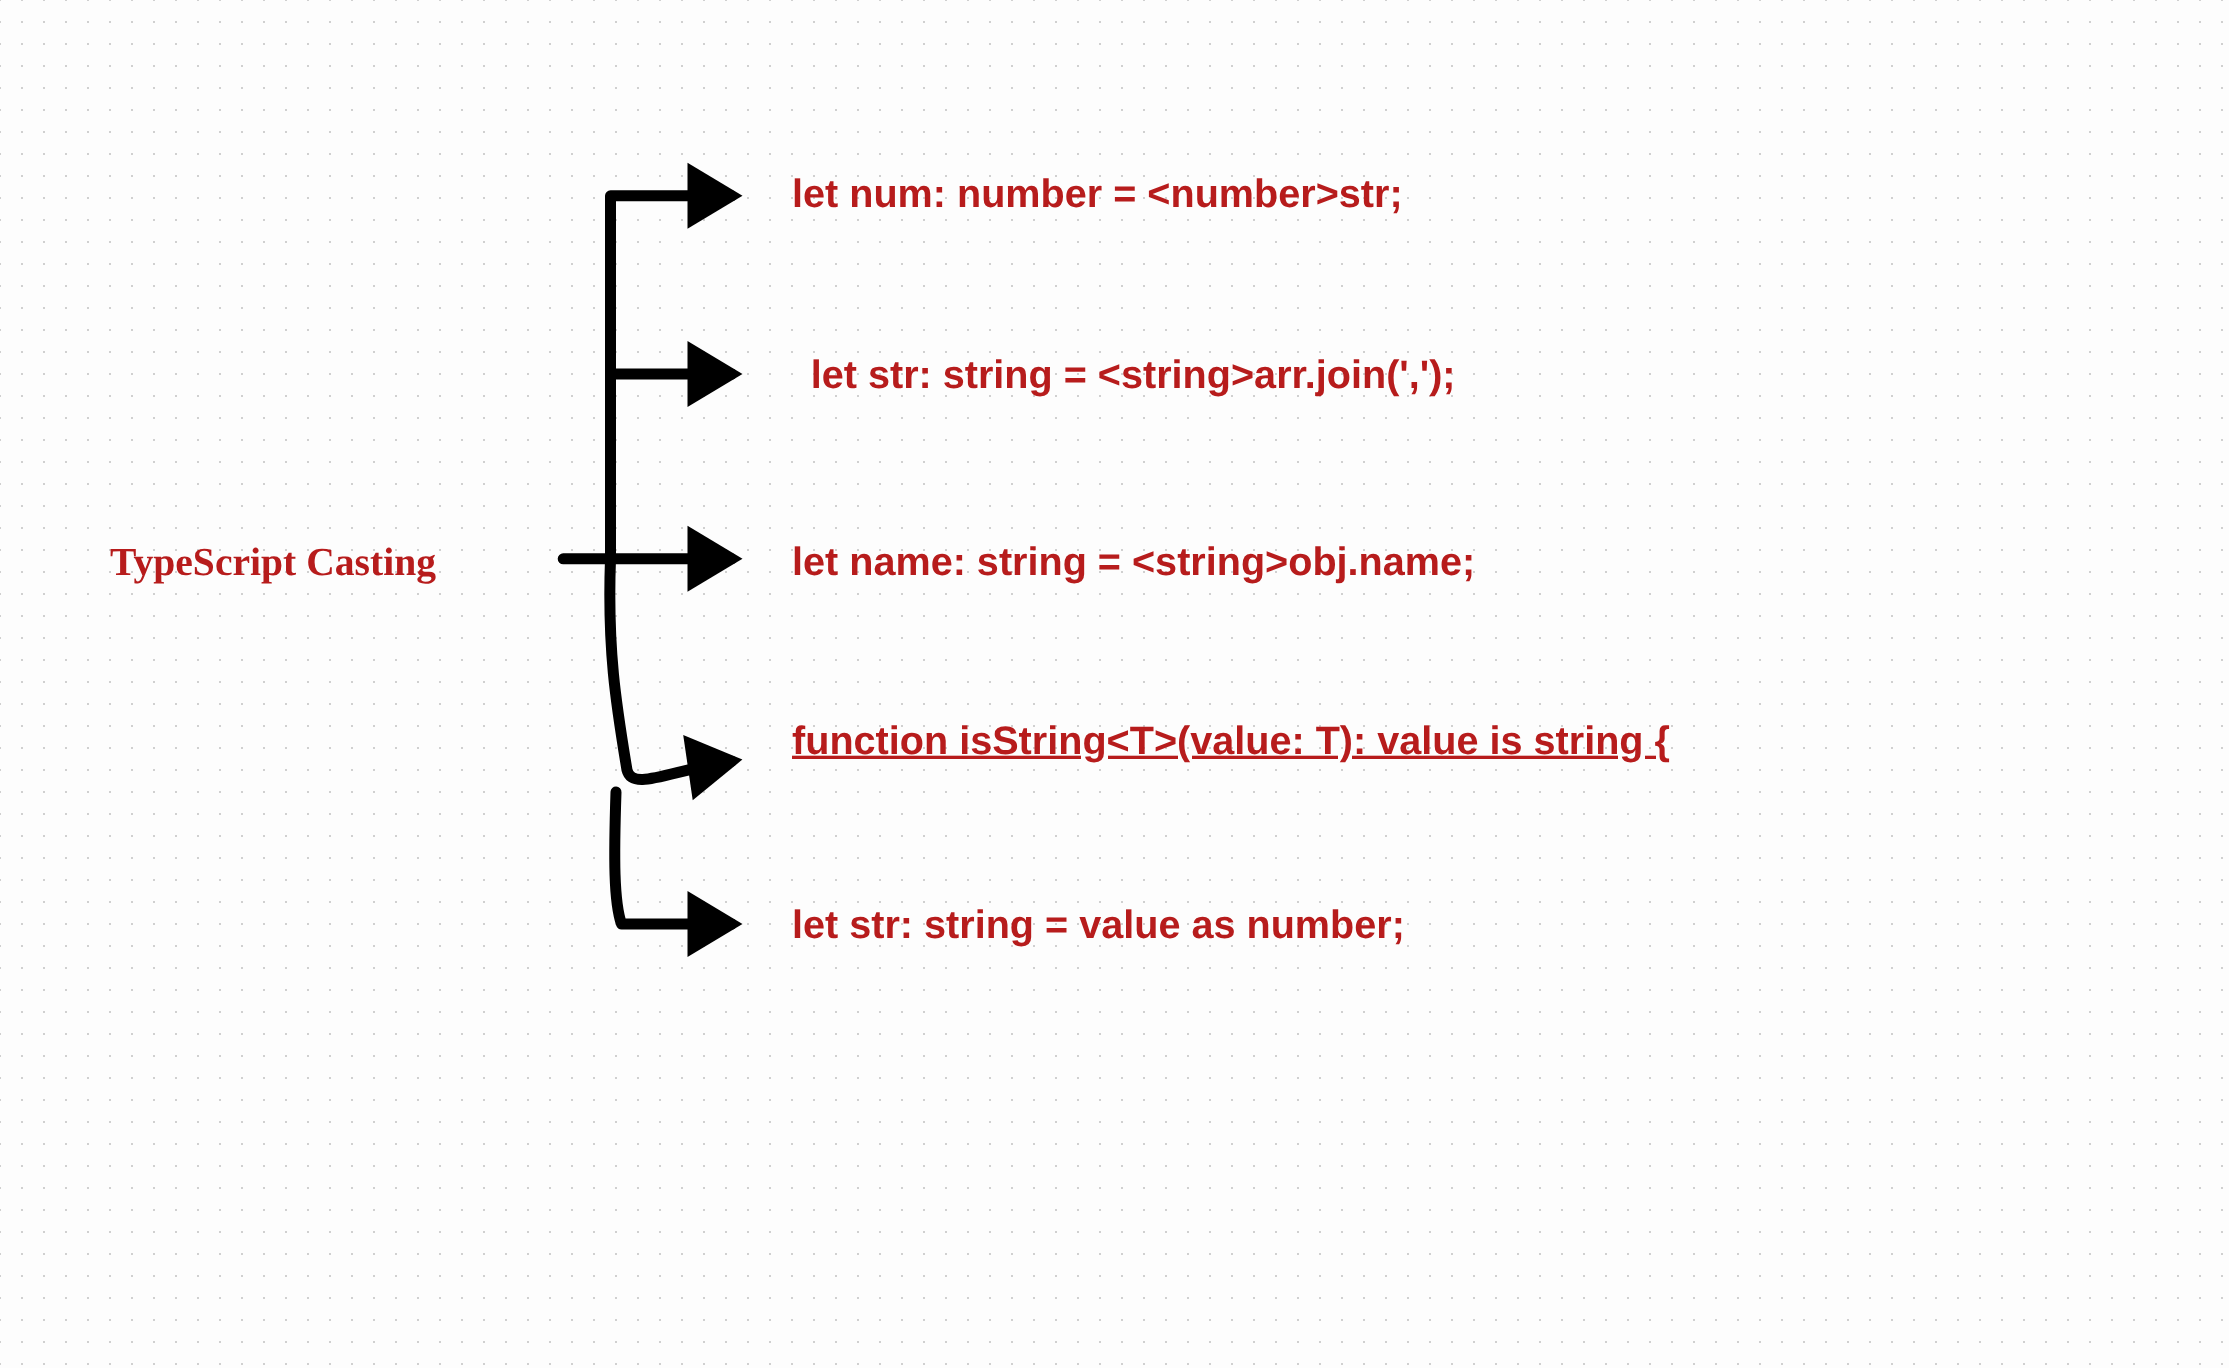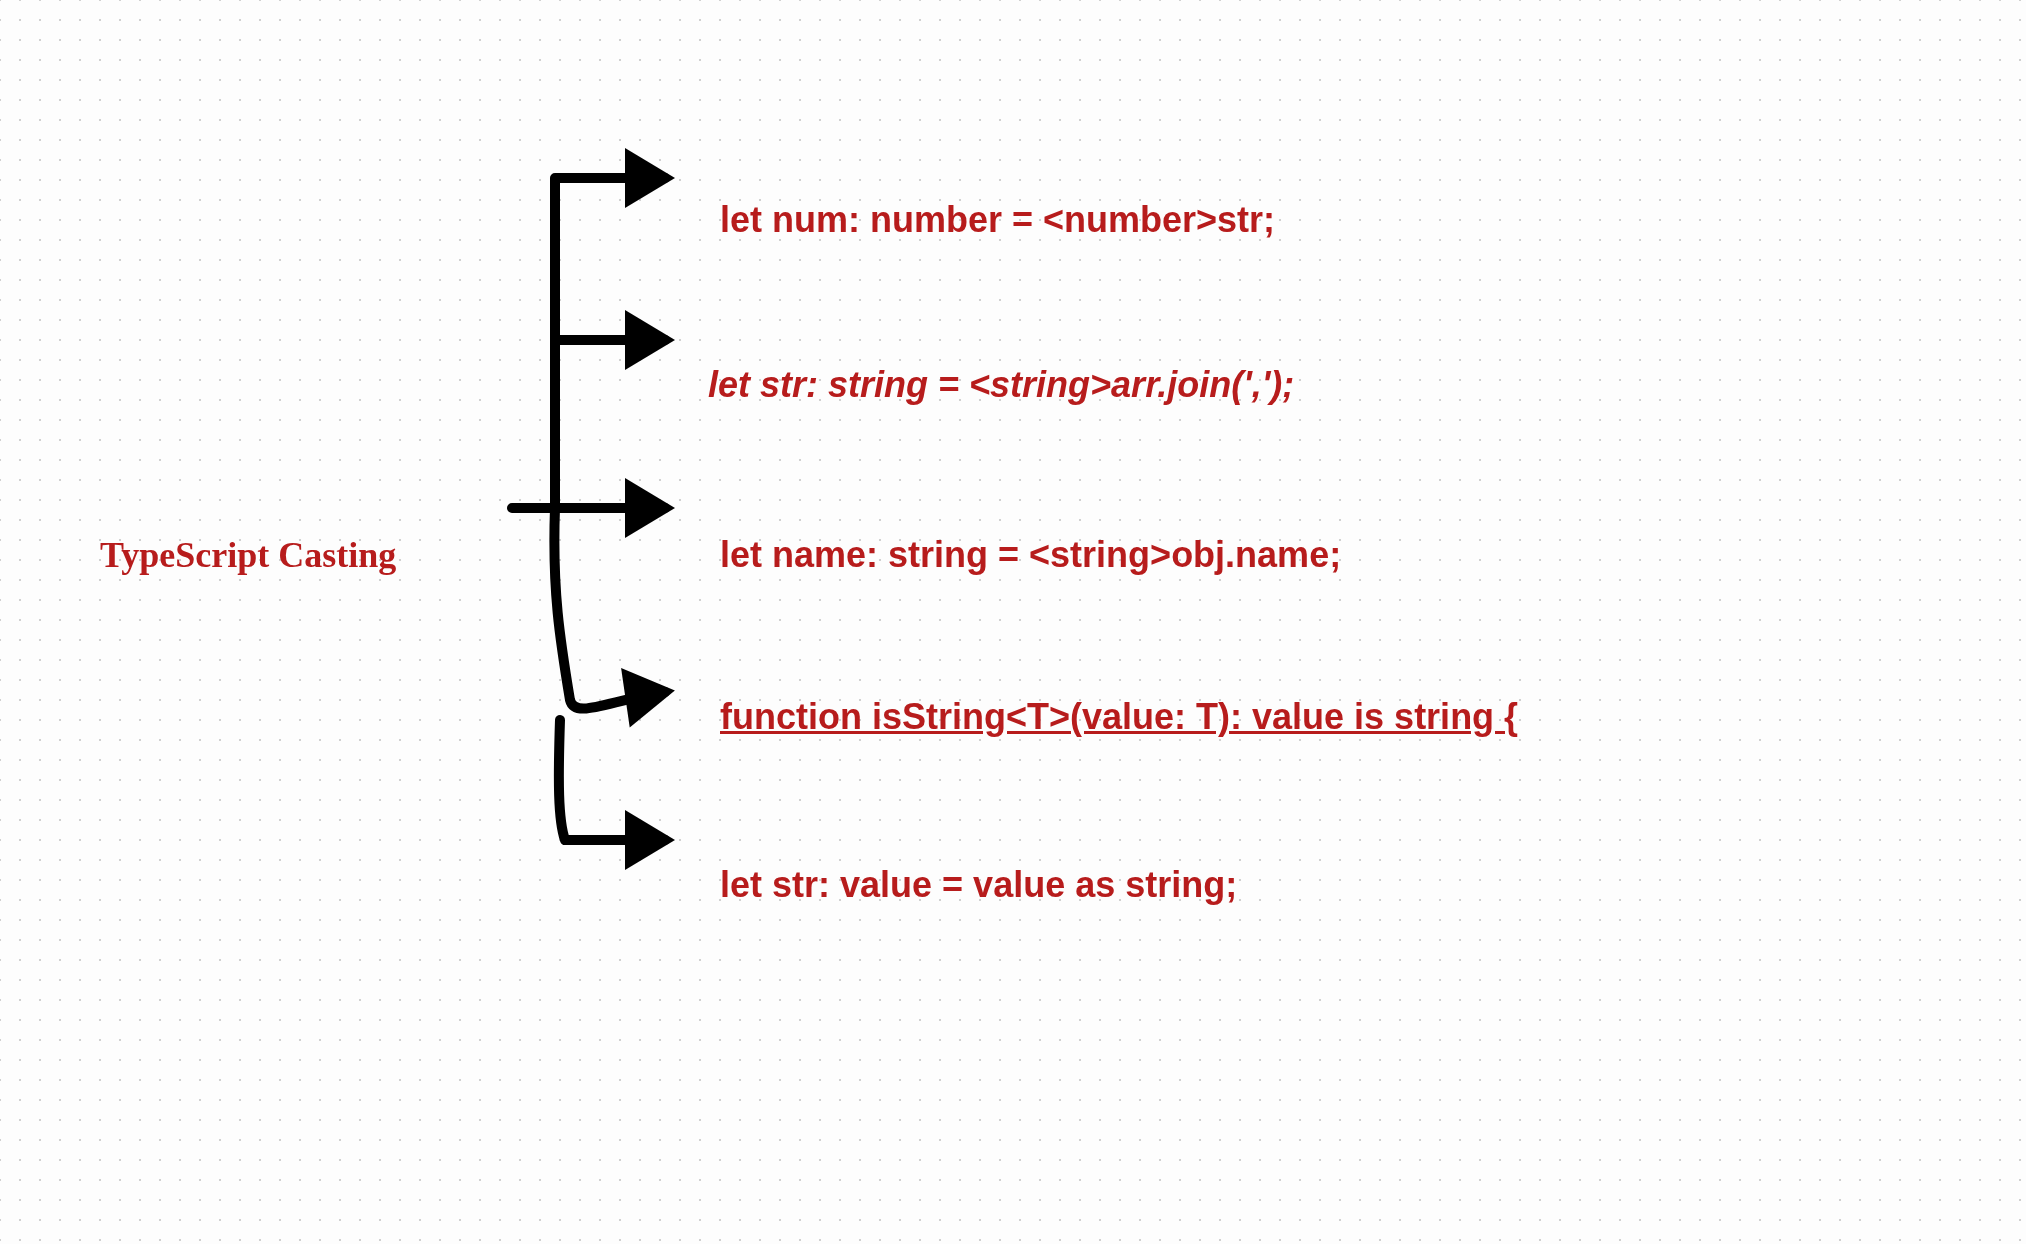--- a/index.html
+++ b/index.html
@@ -13,21 +13,20 @@
     position: relative;
     width: 2026px;
     height: 1244px;
   }
   .label {
     position: absolute;
     color: #b71c1c;
     font-weight: 700;
     font-size: 36px;
     white-space: nowrap;
-    margin-top: 44px;
   }
   .root-label {
     left: 100px;
     top: 490px;
     font-family: Liberation Serif, serif;
   }
   svg.arrows {
     position: absolute;
     left: 0;
     top: 0;
@@ -36,27 +35,27 @@
     pointer-events: none;
   }
 </style>
 </head>
 <body>
 
 <div class="label root-label">TypeScript Casting</div>
 
 <div class="label" style="left:720px; top:155px;">let num: number = &lt;number&gt;str;</div>
 
-<div class="label" style="left:708px; top:320px;font-style:italic;">let str: string = &lt;string&gt;arr.join(',');</div>
+<div class="label" style="left:737px; top:320px;">let str: string = &lt;string&gt;arr.join(',');</div>
 
 <div class="label" style="left:720px; top:490px;text-align:right;">let name: string = &lt;string&gt;obj.name;</div>
 
 <div class="label" style="left:720px; top:652px;text-decoration:underline;">function isString&lt;T&gt;(value: T): value is string {</div>
 
-<div class="label" style="left:720px; top:820px;">let str: value = value as string;</div>
+<div class="label" style="left:720px; top:820px;">let str: string = value as number;</div>
 
 <svg class="arrows" viewBox="0 0 2026 1244">
   <defs>
     <marker id="arrowhead" markerWidth="8" markerHeight="8" refX="5" refY="4" orient="auto" markerUnits="strokeWidth">
       <path d="M1,1 L6,4 L1,7 Z" fill="#000"></path>
     </marker>
   </defs>
   <g stroke="#000" stroke-width="10" fill="none" stroke-linecap="round" stroke-linejoin="round">
 
     <path d="M 512 508 L 555 508 L 555 178 L 665 178" marker-end="url(#arrowhead)"></path>

